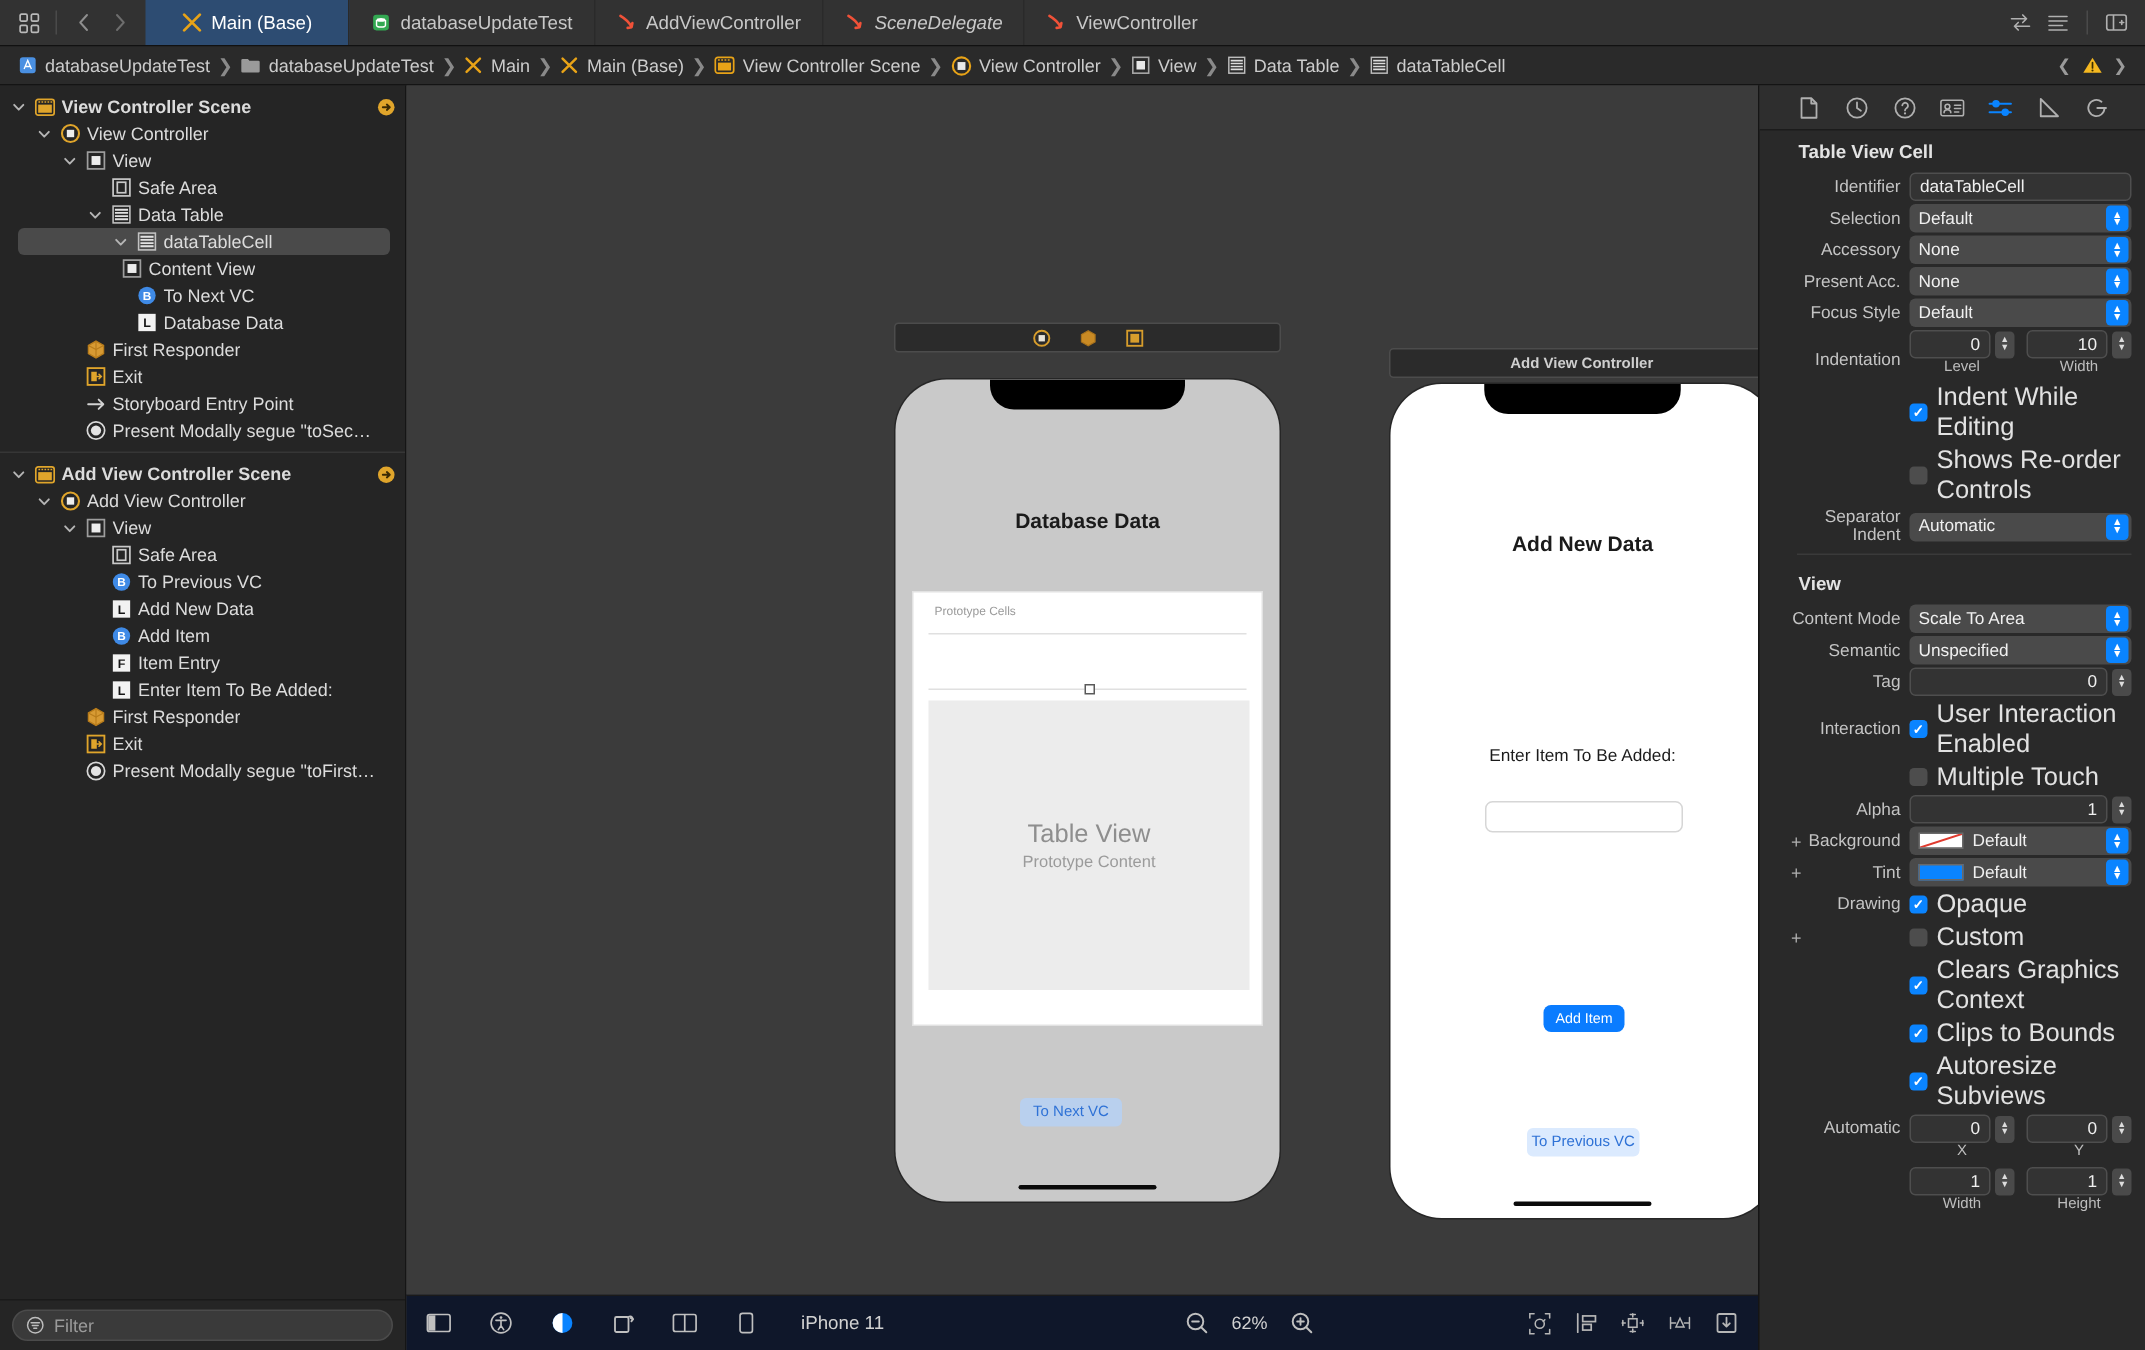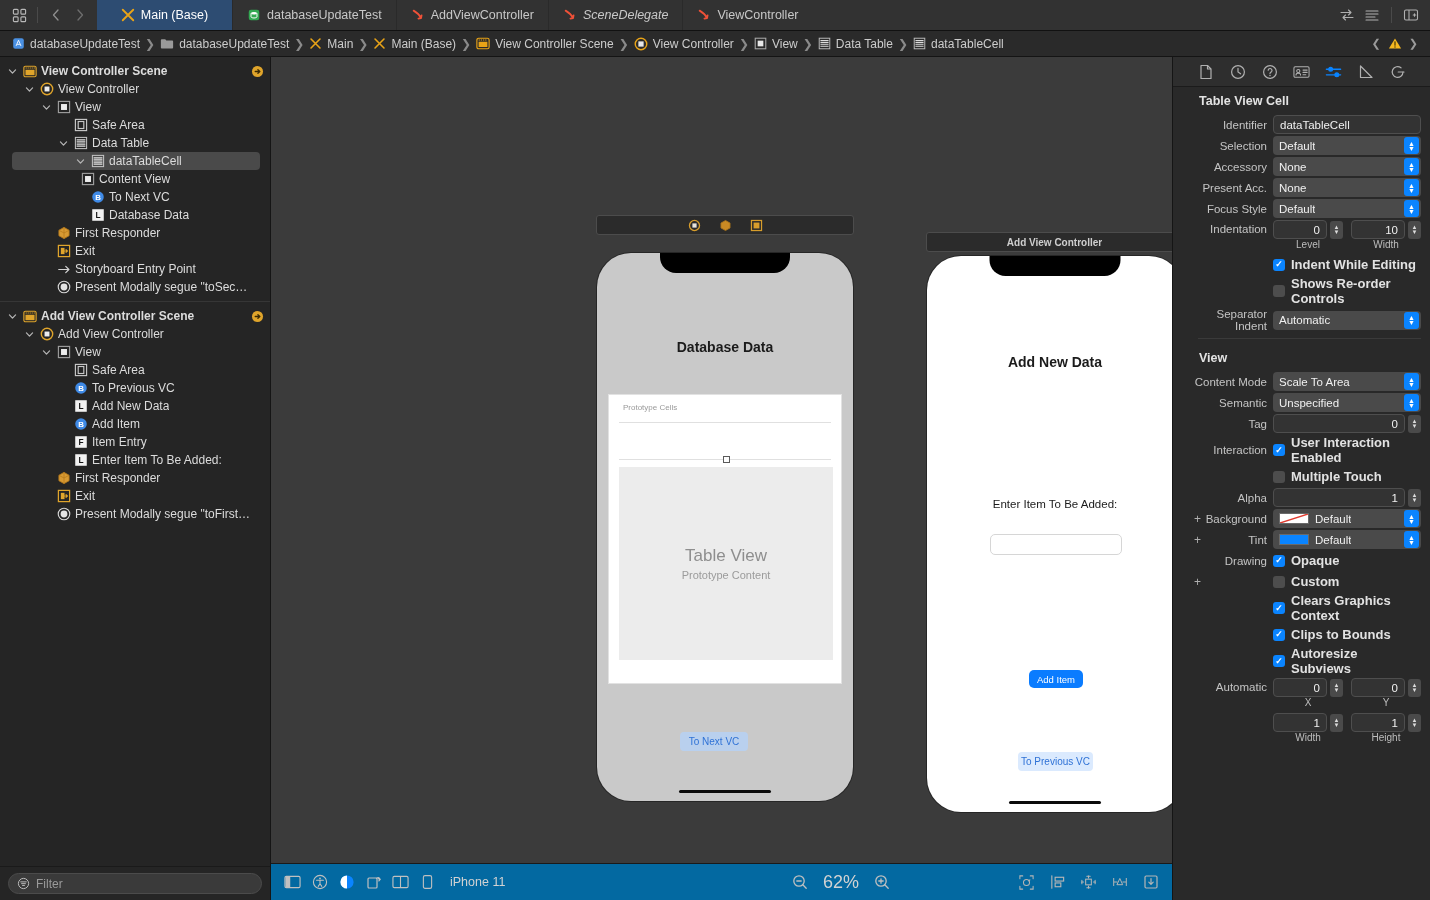--- a/index.html
+++ b/index.html
@@ -124,28 +124,28 @@
   .btn-plain.light { background: #dbeafe; }
   .btn-filled { position: absolute; border-radius: 5px; background: #0a7cff; color: #fff;
     display: flex; align-items: center; justify-content: center; font-size: 9.5px; white-space: nowrap; }
   .textfield-ui { position: absolute; border: 1px solid #d6d6d6; border-radius: 5px; background: #fff; }
 
   
   .seg-svg { position: absolute; inset: 0; pointer-events: none; }
 
   
   .canvasbar {
-    height: 37px; flex: none; background: #0369a1; border-top: 1px solid #1a1a1a;
-    display: flex; align-items: center; padding: 0 12px; gap: 8px; color: #bdbdbd;
+    height: 37px; flex: none; background: #0f172a; border-top: 1px solid #1a1a1a;
+    display: flex; align-items: center; padding: 0 12px; gap: 22px; color: #bdbdbd;
   }
   .cb-icon { width: 19px; height: 19px; display: flex; align-items: center; justify-content: center; }
   .cb-icon.on { color: #0a84ff; }
   .devname { font-size: 12.5px; color: #d2d2d2; margin-left: 5px; }
   .cb-zoom { margin-left: auto; display: flex; align-items: center; gap: 13px; }
-  .zoomval { font-size: 18px; color: #d2d2d2; }
+  .zoomval { font-size: 12px; color: #d2d2d2; }
   .cb-right2 { display: flex; align-items: center; gap: 12px; margin-left: 118px; }
 
   
   .inspector {
     width: 258px; flex: none; background: #292929; border-left: 1px solid #151515;
     display: flex; flex-direction: column;
   }
   .insp-tabs {
     height: 30px; flex: none; display: flex; align-items: center; justify-content: center;
     gap: 15px; border-bottom: 1px solid #1b1b1b; background: #2e2e2e; color: #b0b0b0;
@@ -182,21 +182,21 @@
     width: 13px; height: 18px; background: #4a4a4a; border-radius: 3px; flex: none;
     display: flex; flex-direction: column; align-items: center; justify-content: center;
     color: #ddd; font-size: 6px; line-height: 6px;
   }
   .divline { height: 1px; background: #3a3a3a; margin: 5px 9px 5px 9px; }
   .cbrow { display: flex; align-items: center; gap: 6px; min-height: 19px; }
   .cbox { width: 12px; height: 12px; border-radius: 3px; background: #4d4d4d; flex: none;
     display: flex; align-items: center; justify-content: center; }
   .cbox.on { background: #0a84ff; }
   .cbox .tick { color: #fff; font-size: 9px; line-height: 9px; font-weight: bold; }
-  .cbtext { font-size: 13px; color: #e2e2e2; font-weight: bold; }
+  .cbtext { font-size: 17px; color: #e2e2e2; }
   .sublabel { font-size: 10px; color: #bdbdbd; text-align: center; }
   .colorswatch { width: 30px; height: 11px; flex: none; border: 1px solid #6a6a6a; margin-right: 6px; }
 </style>
 </head>
 <body>
 
 <div class="app">
 
   <div class="tabbar">
     <div class="tb-left">
@@ -958,21 +958,21 @@
             <div class="rlabel">Focus Style</div>
             <div class="popup">
               <span class="ptext">Default</span>
               <span class="stepper-btn">
                 <span style="line-height:5px">▲</span>
                 <span style="line-height:5px">▼</span>
               </span>
             </div>
           </div>
           <div class="row rowrel" style="align-items: flex-start; padding-bottom: 4px;">
-            <div class="rlabel" style="margin-top: 3px;">Indentation</div>
+            <div class="rlabel" style="margin-top: 14px;">Indentation</div>
             <div style="flex: 1 1 0%; display: flex; gap: 8px; min-width: 0px;">
               <div style="flex:1;min-width:0;">
                 <div style="display:flex;align-items:center;gap:3px;">
                   <div class="numinput" style="flex:1;min-width:0;">
                     <span>0</span>
                   </div>
                   <div class="numstep">
                     <span style="line-height:5px">▲</span>
                     <span style="line-height:5px">▼</span>
                   </div>

